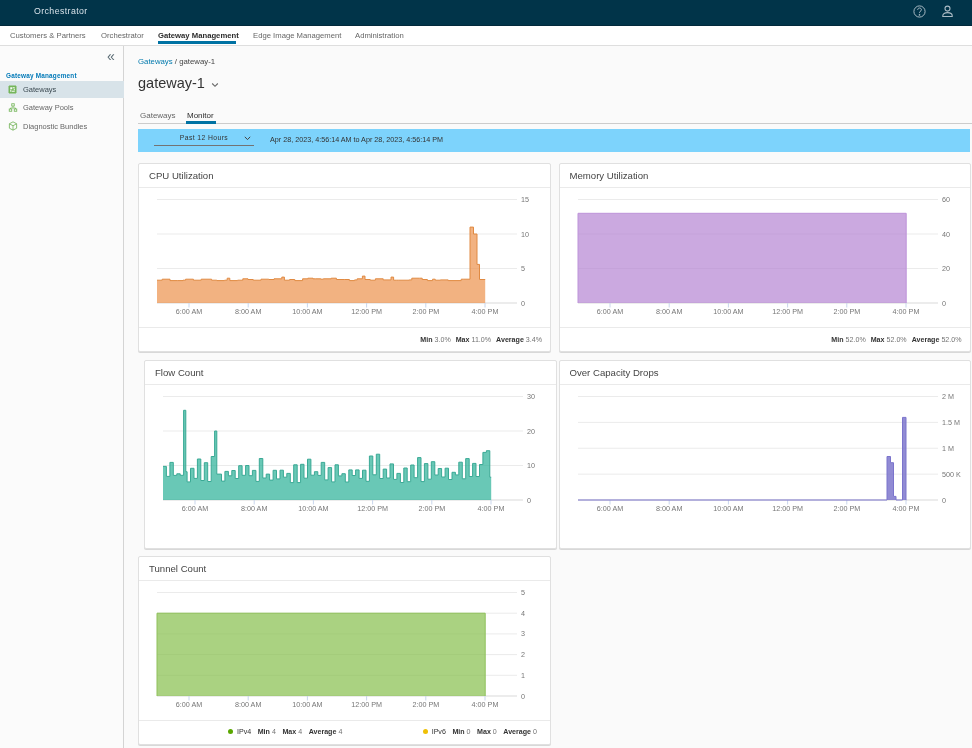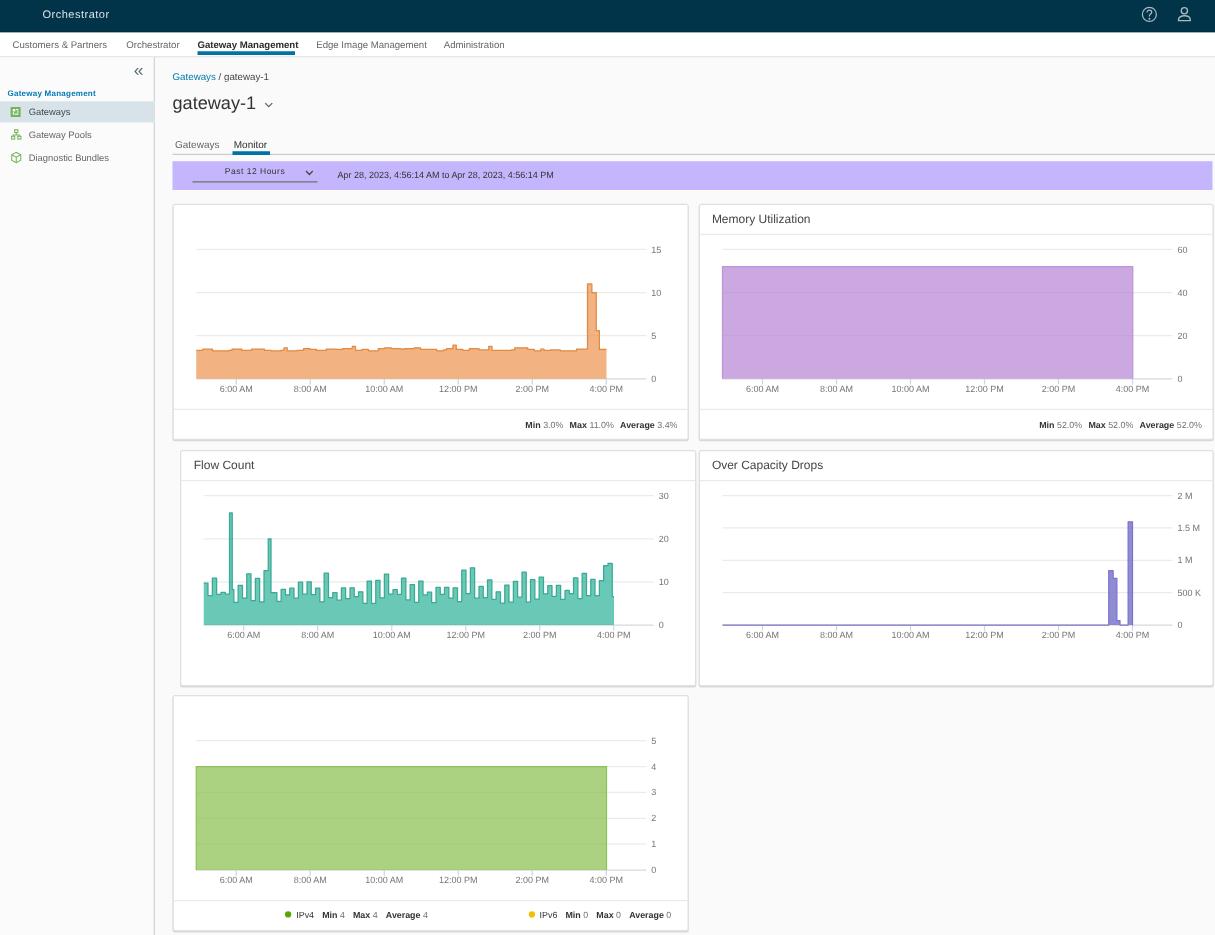--- a/index.html
+++ b/index.html
@@ -16,21 +16,21 @@
 .navitem.sel { background:#d8e3e9; color:#3c4a52; }
 .content { position:absolute; left:125px; top:46px; width:847px; height:702px; background:#fafafa; }
 .crumb { position:absolute; left:138px; top:56.5px; font-size:7.8px; color:#454545; }
 .crumb a { color:#0079ad; text-decoration:none; }
 .title { position:absolute; left:138px; top:74.5px; font-size:14.5px; color:#333; font-weight:400; }
 .title .car { margin-left:6px; }
 .tabs { position:absolute; left:138px; top:110.5px; width:834px; height:13px; border-bottom:1px solid #ccc; }
 .tab { position:absolute; top:0; font-size:8px; color:#666; }
 .tab.act { color:#2c2c2c; }
 .tabline { position:absolute; left:48px; top:10px; width:30px; height:3px; background:#0072a3; }
-.filter { position:absolute; left:138px; top:129px; width:832px; height:23px; background:#c4b5fd; }
+.filter { position:absolute; left:138px; top:129px; width:832px; height:23px; background:#7dd3fc; }
 .fsel { position:absolute; left:16px; top:5px; width:100px; text-align:center; border-bottom:1px solid #737373; font-size:6.8px; letter-spacing:.4px; color:#333; padding-bottom:4px; }
 .fdate { position:absolute; left:132px; top:6px; font-size:7.2px; color:#333; }
 .card { position:absolute; background:#fff; border:1px solid #e0e0e0; border-radius:2px; box-shadow:0 1px 0 0 #d8d8d8; }
 .chd { height:24px; line-height:24px; padding-left:10px; font-size:9.6px; color:#454545; border-bottom:1px solid #eaeaea; }
 .cbody svg { position:absolute; left:0; top:0; }
 .cft { position:absolute; left:0; bottom:0; width:100%; height:24px; border-top:1px solid #eaeaea; }
 .mma { position:absolute; right:8px; top:7.5px; font-size:7.1px;padding-left:12px; }
 .mma .l, .lg .l { color:#333; font-weight:bold; margin-left:5px; }
 .mma .v, .lg .v { color:#737373; margin-left:2px; }
 .mma .l:first-child { margin-left:0; }
@@ -92,20 +92,21 @@
 <span class="tab act" style="left:49px;">Monitor</span>
 <span class="tabline"></span>
 </div>
 <div class="filter">
 <div class="fsel">Past 12 Hours<svg width="7" height="5" viewBox="0 0 7 5" style="position:absolute;right:3px;top:2px;">
         <path d="M0.8,0.8 L3.5,3.6 L6.2,0.8" fill="none" stroke="#444" stroke-width="1"></path>
       </svg></div>
 <div class="fdate">Apr 28, 2023, 4:56:14 AM to Apr 28, 2023, 4:56:14 PM</div>
 </div>
 <div class="card" style="left:138px;top:163px;width:413px;height:189px;">
+<div class="chd">CPU Utilization</div>
 <div class="cbody">
       <svg class="chart" width="413" height="160" viewBox="0 0 413 160" font-family="Liberation Sans, sans-serif">
         <line x1="18.0" y1="35.5" x2="378.0" y2="35.5" stroke="#ebebeb" stroke-width="1"></line>
 <text x="382.0" y="38.0" font-size="7.2" fill="#767676">15</text>
 <line x1="18.0" y1="70.0" x2="378.0" y2="70.0" stroke="#ebebeb" stroke-width="1"></line>
 <text x="382.0" y="72.5" font-size="7.2" fill="#767676">10</text>
 <line x1="18.0" y1="104.5" x2="378.0" y2="104.5" stroke="#ebebeb" stroke-width="1"></line>
 <text x="382.0" y="107.0" font-size="7.2" fill="#767676">5</text>
 <line x1="18.0" y1="139.0" x2="378.0" y2="139.0" stroke="#d9d9d9" stroke-width="1"></line>
 <text x="382.0" y="141.5" font-size="7.2" fill="#767676">0</text>
@@ -215,20 +216,21 @@
 <line x1="286.8" y1="139.0" x2="286.8" y2="143.5" stroke="#c9d6ec" stroke-width="1"></line>
 <text x="286.8" y="149.8" font-size="7.2" fill="#767676" text-anchor="middle">2:00 PM</text>
 <line x1="346.0" y1="139.0" x2="346.0" y2="143.5" stroke="#c9d6ec" stroke-width="1"></line>
 <text x="346.0" y="149.8" font-size="7.2" fill="#767676" text-anchor="middle">4:00 PM</text>
         <path d="M18.0,139.0 L327,139.0 L327,95.5 L330.5,95.5 L330.5,101.7 L333.5,101.7 L333.5,135.4 L336,135.4 L336,139.0 L342.5,139.0 L342.5,56.4 L346,56.4 L346,139.0 L346.2,139.0 Z" fill="#766ec9" fill-opacity="0.8" stroke="none"></path>
         <path d="M18.0,139.0 L327,139.0 L327,95.5 L330.5,95.5 L330.5,101.7 L333.5,101.7 L333.5,135.4 L336,135.4 L336,139.0 L342.5,139.0 L342.5,56.4 L346,56.4 L346,139.0 L346.2,139.0" fill="none" stroke="#7b74cc" stroke-width="1" stroke-linejoin="round"></path>
       </svg>
     </div>
 </div>
 <div class="card" style="left:138px;top:555.5px;width:413px;height:189px;">
+<div class="chd">Tunnel Count</div>
 <div class="cbody">
       <svg class="chart" width="413" height="160" viewBox="0 0 413 160" font-family="Liberation Sans, sans-serif">
         <line x1="18.0" y1="35.5" x2="378.0" y2="35.5" stroke="#ebebeb" stroke-width="1"></line>
 <text x="382.0" y="38.0" font-size="7.2" fill="#767676">5</text>
 <line x1="18.0" y1="56.2" x2="378.0" y2="56.2" stroke="#ebebeb" stroke-width="1"></line>
 <text x="382.0" y="58.7" font-size="7.2" fill="#767676">4</text>
 <line x1="18.0" y1="76.9" x2="378.0" y2="76.9" stroke="#ebebeb" stroke-width="1"></line>
 <text x="382.0" y="79.4" font-size="7.2" fill="#767676">3</text>
 <line x1="18.0" y1="97.6" x2="378.0" y2="97.6" stroke="#ebebeb" stroke-width="1"></line>
 <text x="382.0" y="100.1" font-size="7.2" fill="#767676">2</text>

